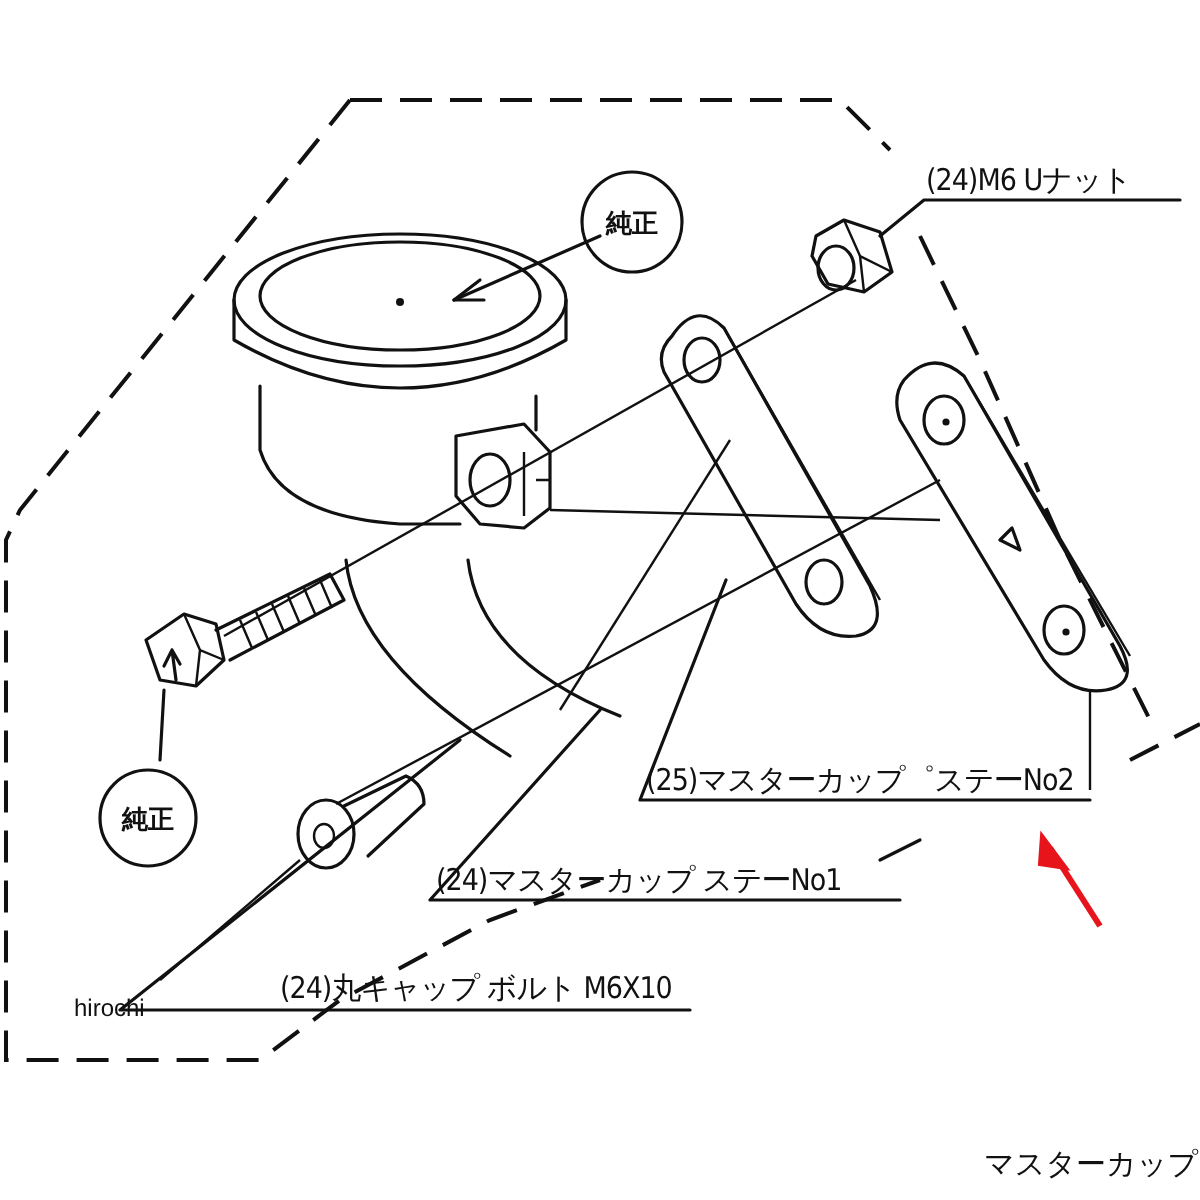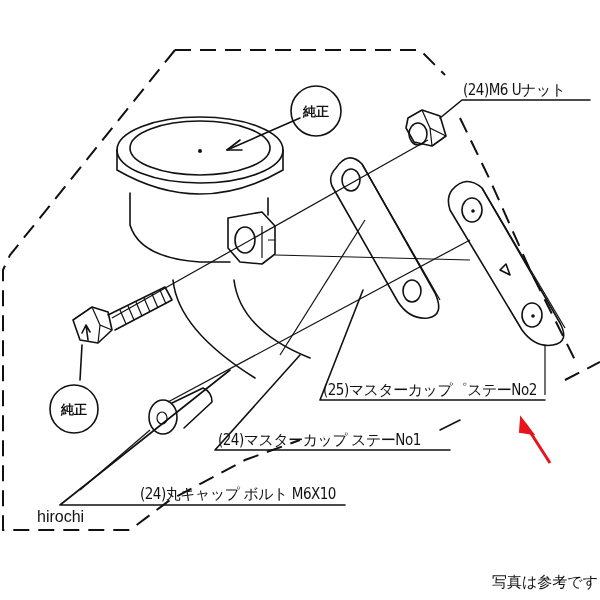--- a/index.html
+++ b/index.html
@@ -5,21 +5,21 @@
     html, body { margin: 0; padding: 0; background: #ffffff; }
     body { width: 600px; height: 600px; position: relative; overflow: hidden;
            font-family: "DejaVu Sans", sans-serif; }
     #diagram { position: absolute; left: 0; top: 0; width: 600px; height: 600px; }
     .ln { fill: none; stroke: #111; stroke-width: 1.6; stroke-linecap: round; stroke-linejoin: round; }
     .thin { fill: none; stroke: #111; stroke-width: 1.2; }
     .dash { fill: none; stroke: #111; stroke-width: 2; stroke-dasharray: 16 9; }
     .label { font-family: "DejaVu Sans Condensed", "DejaVu Sans", sans-serif; font-size: 15px; fill: #111;
              letter-spacing: -0.5px; }
     .seal-text { font-family: "DejaVu Sans", sans-serif; font-size: 13px; fill: #111; font-weight: bold; }
-    .wm { position: absolute; left: 37px; top: 508px; font-size: 16px; color: #111;
+    .wm { position: absolute; left: 37px; top: 497px; font-size: 12px; color: #111;
           font-family: "Liberation Sans", sans-serif; }
     .caption { position: absolute; left: 492px; top: 573px; font-size: 15px; color: #111;
                font-family: "DejaVu Sans", sans-serif; }
   </style>
 </head>
 <body>
 
 <svg id="diagram" viewBox="0 0 600 600" xmlns="http://www.w3.org/2000/svg">
 
   <g>
@@ -116,13 +116,13 @@
   <text class="label" x="218" y="445">(24)マスターカップ ステーNo1</text>
   <text class="label" x="140" y="499">(24)丸キャップ ボルト M6X10</text>
 
   <g>
     <path d="M550 463 L525 424" stroke="#e8141c" stroke-width="3" fill="none"></path>
     <path d="M521 418 L533 434 L520 432 Z" fill="#e8141c" stroke="#e8141c" stroke-width="2"></path>
   </g>
 </svg>
 
 <div class="wm">hirochi</div>
-<div class="caption">写真は参考です</div>
+<div class="caption">マスターカップ</div>
 
 </body></html>

